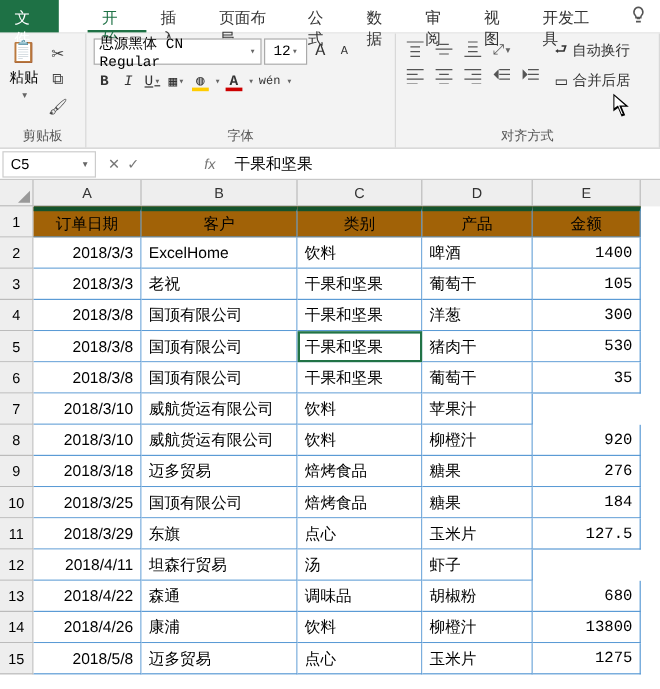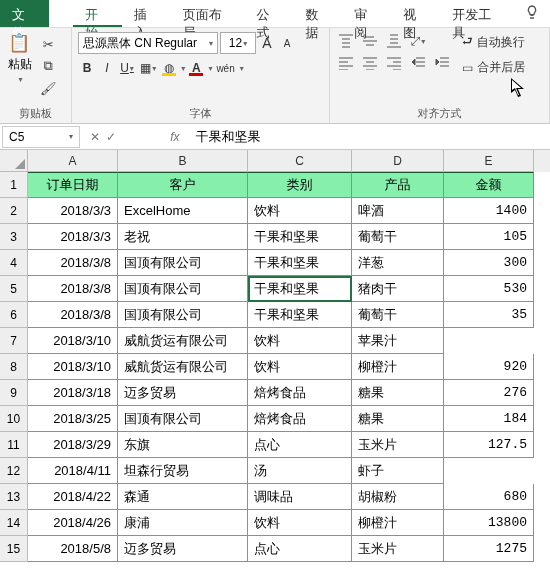--- a/index.html
+++ b/index.html
@@ -87,21 +87,21 @@
   .col-headers { display:flex; margin-left:28px; height:22px; background:#eee;}
   .col-h { border-right:1px solid #bbb; border-bottom:1px solid #bbb; display:flex; align-items:center; justify-content:center; color:#333; font-size:12px;}
   .rows { display:flex; flex-direction:column;}
   .row { display:flex; height:26px;}
   .row-h { width:28px; background:#eee; border-right:1px solid #bbb; border-bottom:1px solid #bbb; display:flex; align-items:center; justify-content:center; font-size:12px;}
   .cell {
     border-right:1px solid #5b9bd5; border-bottom:1px solid #5b9bd5;
     display:flex; align-items:center; padding:0 6px; font-size:13px; overflow:hidden; white-space:nowrap;
     background:#fff;
   }
-  .cell.header { background:#86efac; justify-content:center; font-weight:400; border-right:1px solid #5b9bd5; border-top:1px solid #14532d;}
+  .cell.header { background:#a16207; justify-content:center; font-weight:400; border-right:1px solid #5b9bd5; border-top:4px solid #14532d;}
   .cell.numR { justify-content:flex-end;font-family:Liberation Mono, monospace; }
   .cell.date { justify-content:flex-end; }
   .wA{width:90px;} .wB{width:130px;} .wC{width:104px;} .wD{width:92px;} .wE{width:90px;}
   .cell.selected { outline:2px solid #217346; outline-offset:-2px; background:#fff;}
   .cursor {
     position:absolute; width:16px; height:22px; pointer-events:none;
   }
   .cursor svg { width:16px; height:22px; }
 </style>
 </head>
@@ -141,21 +141,21 @@
             <span>⧉</span>
           </span>
         <span class="btn">
             <span>🖌</span>
           </span>
       </div>
     </div>
     <div class="ribbon-group-label">剪贴板</div>
   </div>
 
-  <div class="ribbon-group" style="width:258px;">
+  <div class="ribbon-group" style="width:258px;font-family:Liberation Mono, monospace;">
     <div style="display:flex; flex-direction:column;">
       <div class="font-row">
         <div class="font-name">
             <span>思源黑体 CN Regular</span>
             <span class="dd" style="margin-left:auto">▾</span>
           </div>
         <div class="font-size">
             <span>12</span>
             <span class="dd">▾</span>
           </div>

